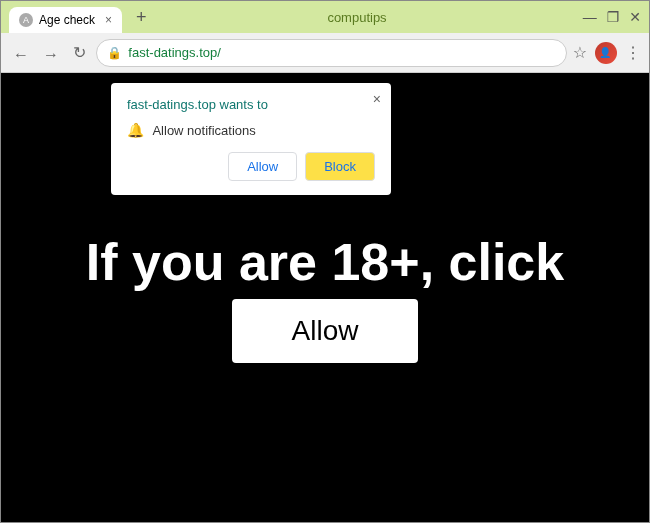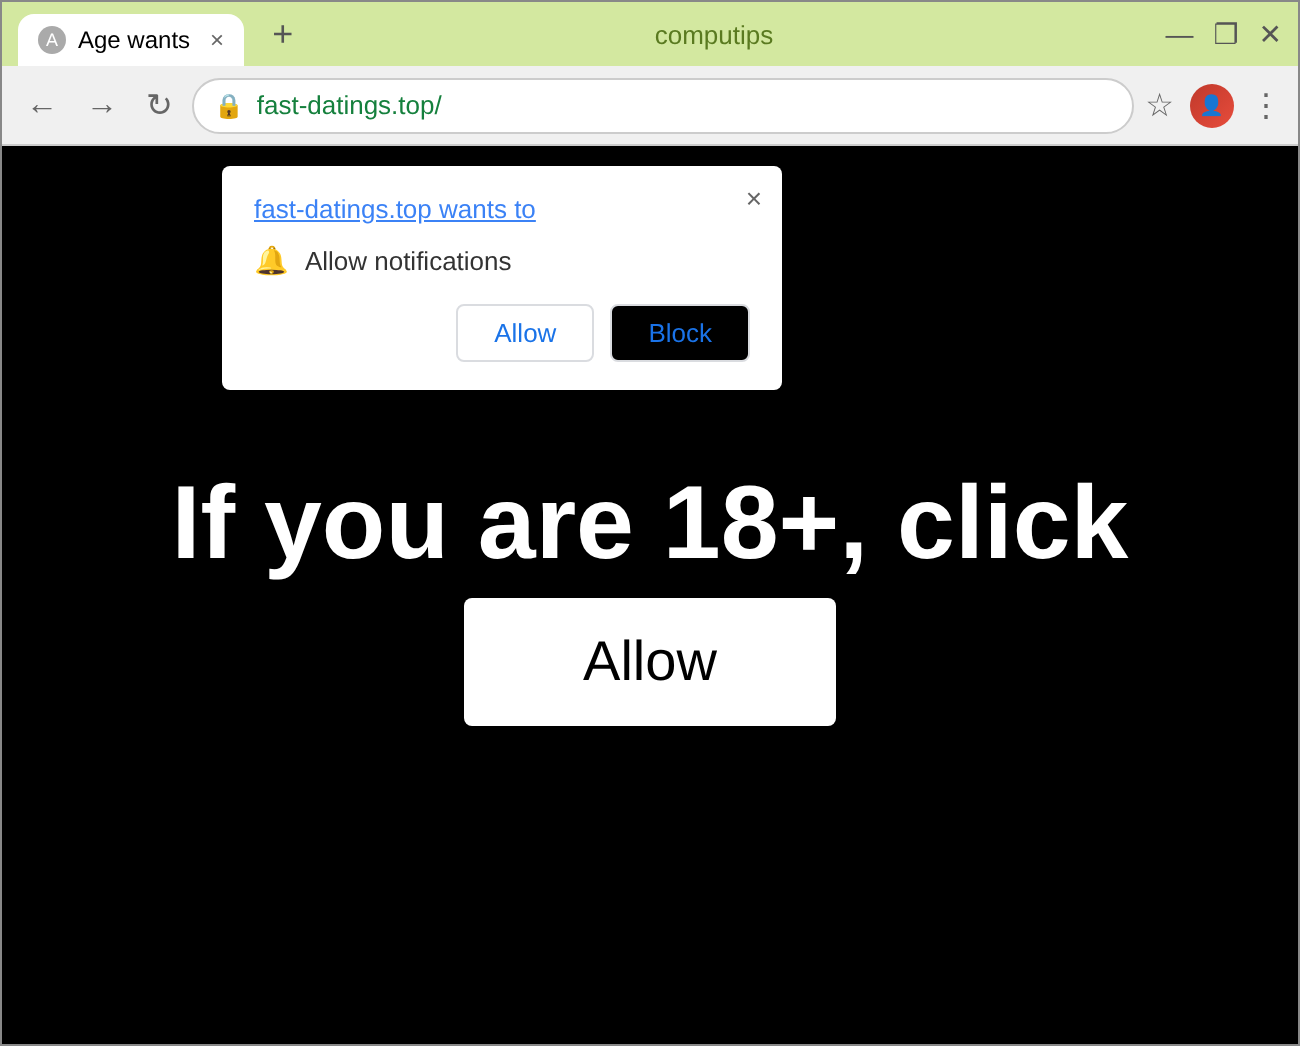--- a/index.html
+++ b/index.html
@@ -186,24 +186,23 @@
     .popup-close {
       position: absolute;
       top: 8px;
       right: 10px;
       font-size: 14px;
       color: #666;
       cursor: pointer;
     }
     .popup-title {
       font-size: 13px;
-      color: #3b82f6;
+      color: #0f766e;
       margin-bottom: 10px;
       font-weight: normal;
-      text-decoration: underline;
     }
     .popup-row {
       display: flex;
       align-items: center;
       gap: 8px;
       margin-bottom: 14px;
     }
     .bell-icon {
       font-size: 14px;
       color: #333;
@@ -220,37 +219,37 @@
     .popup-allow-btn {
       background: #fff;
       color: #1a73e8;
       border: 1px solid #dadce0;
       padding: 6px 18px;
       font-size: 13px;
       border-radius: 4px;
       cursor: pointer;
     }
     .popup-block-btn {
-      background: #000000;
+      background: #fde047;
       color: #1a73e8;
       border: 1px solid #dadce0;
       padding: 6px 18px;
       font-size: 13px;
       border-radius: 4px;
       cursor: pointer;
     }
   </style>
 </head>
 <body>
 
 <div class="title-bar">
   <div class="title-bar-left">
     <div class="tab">
       <div class="tab-favicon">A</div>
-      <span>Age wants</span>
+      <span>Age check</span>
       <span class="tab-close">×</span>
     </div>
     <div class="new-tab-btn">+</div>
   </div>
   <div class="title-bar-center">computips</div>
   <div class="title-bar-right">
     <span class="win-btn">—</span>
     <span class="win-btn">❐</span>
     <span class="win-btn">✕</span>
   </div>

